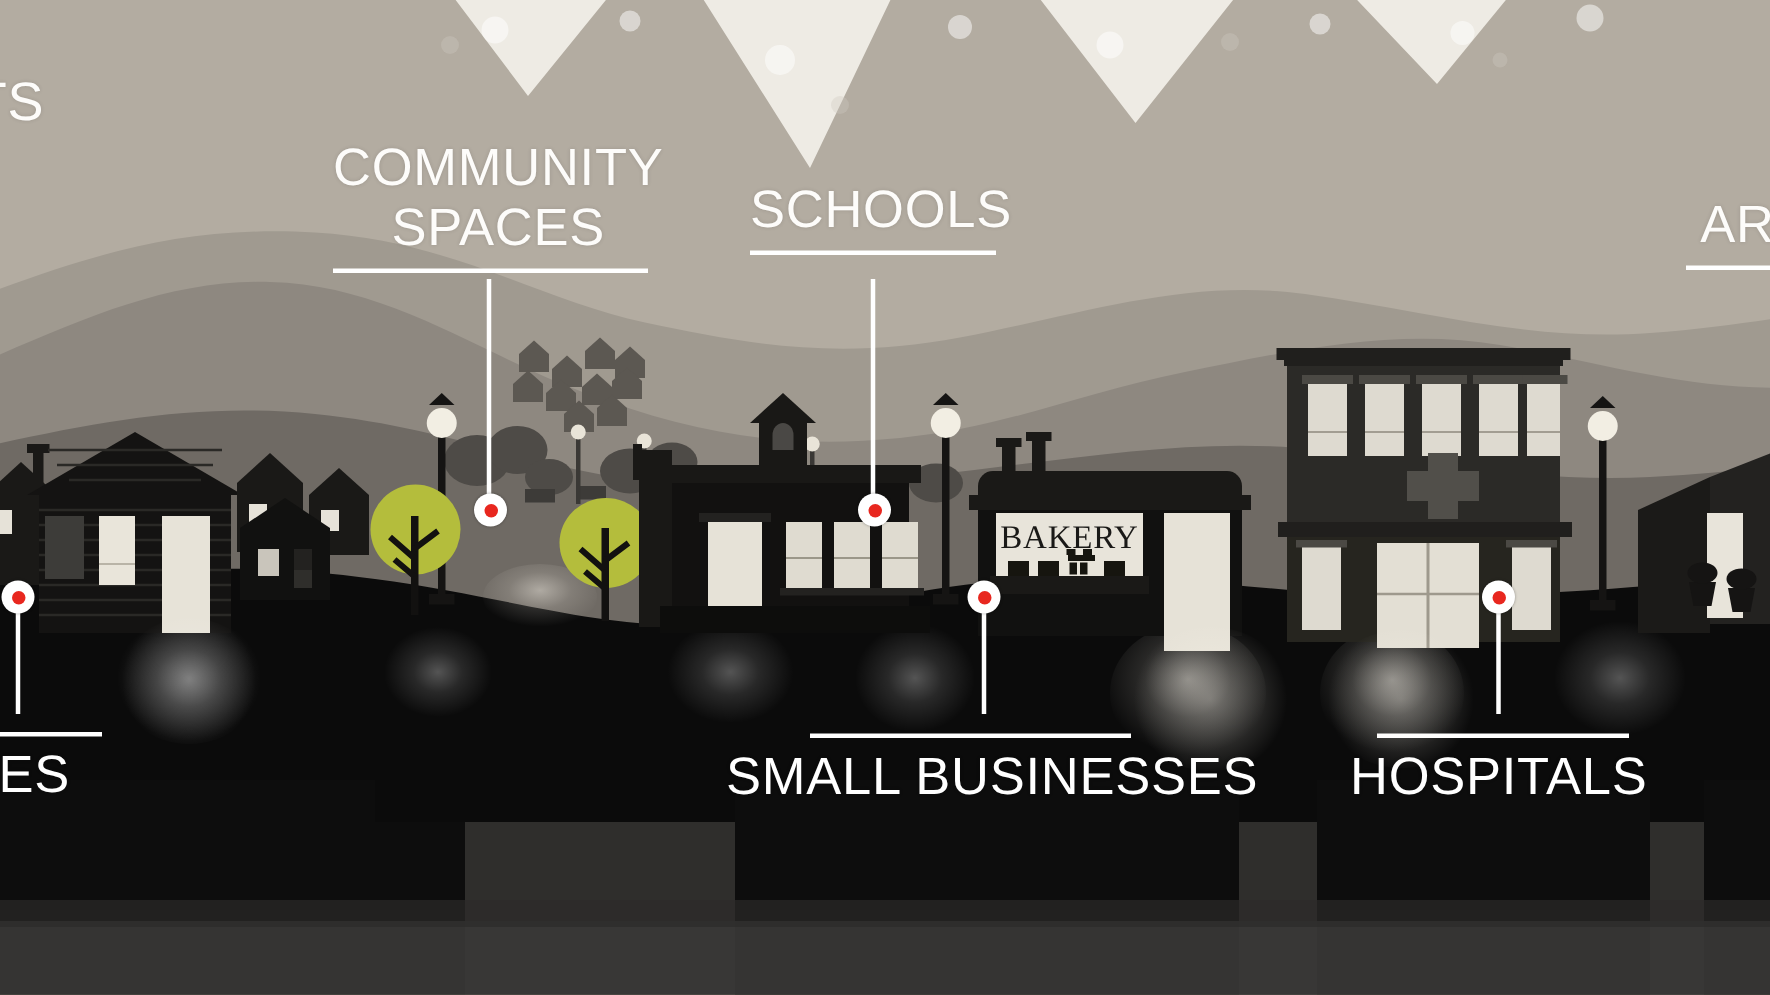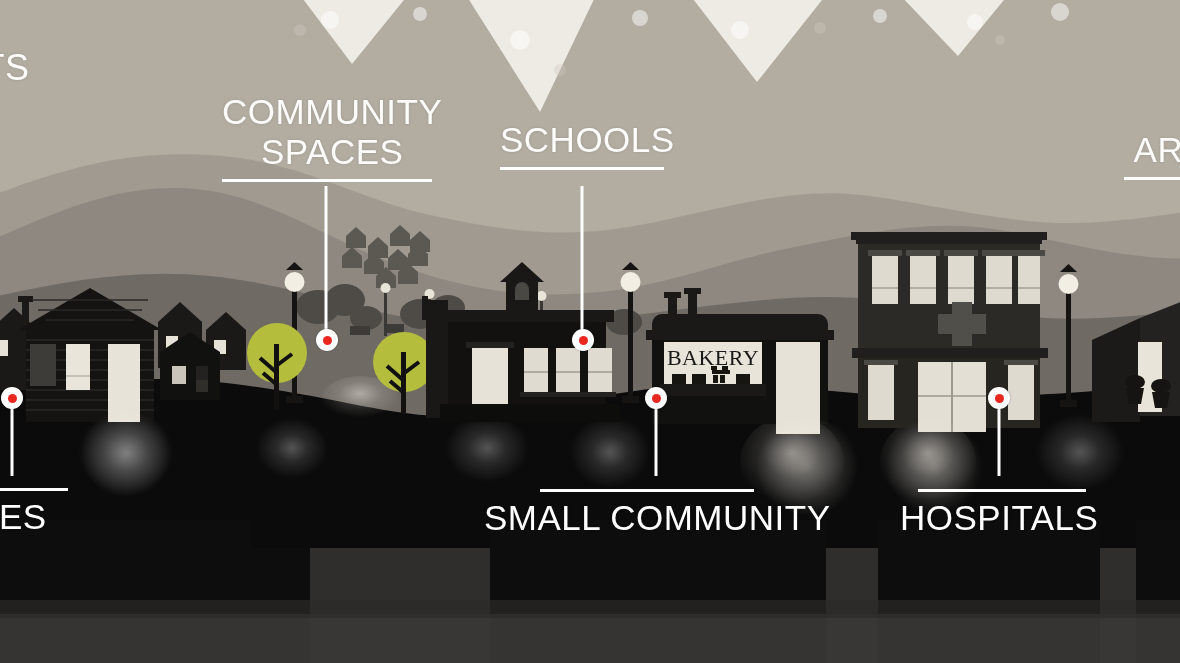--- a/index.html
+++ b/index.html
@@ -430,21 +430,21 @@
     <div class="rule" style="width:90px;"></div>
   </div>
 
   <div class="callout dark lab-homes">
     <div class="rule" style="width:120px;margin:0 0 6px 0;"></div>
     <div class="txt">MES</div>
   </div>
 
   <div class="callout dark lab-small">
     <div class="rule" style="width:214px;margin:0 0 6px 56px;"></div>
-    <div class="txt">SMALL COMMUNITY</div>
+    <div class="txt">SMALL BUSINESSES</div>
   </div>
 
   <div class="callout dark lab-hosp">
     <div class="rule" style="width:168px;margin:0 0 6px 18px;"></div>
     <div class="txt">HOSPITALS</div>
   </div>
 
   <div style="position:absolute;left:664px;top:345px;width:98px;text-align:center;
               font-family:'Liberation Serif',serif;font-size:22px;letter-spacing:.5px;color:#1a1917;">BAKERY</div>
 

